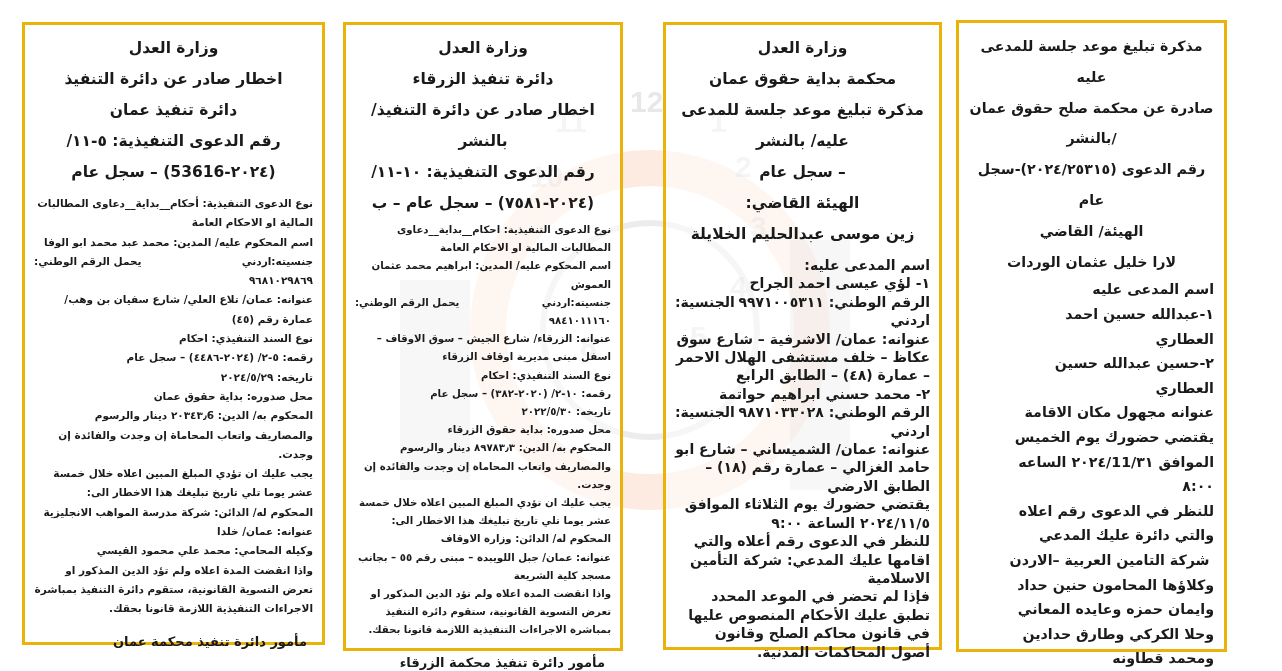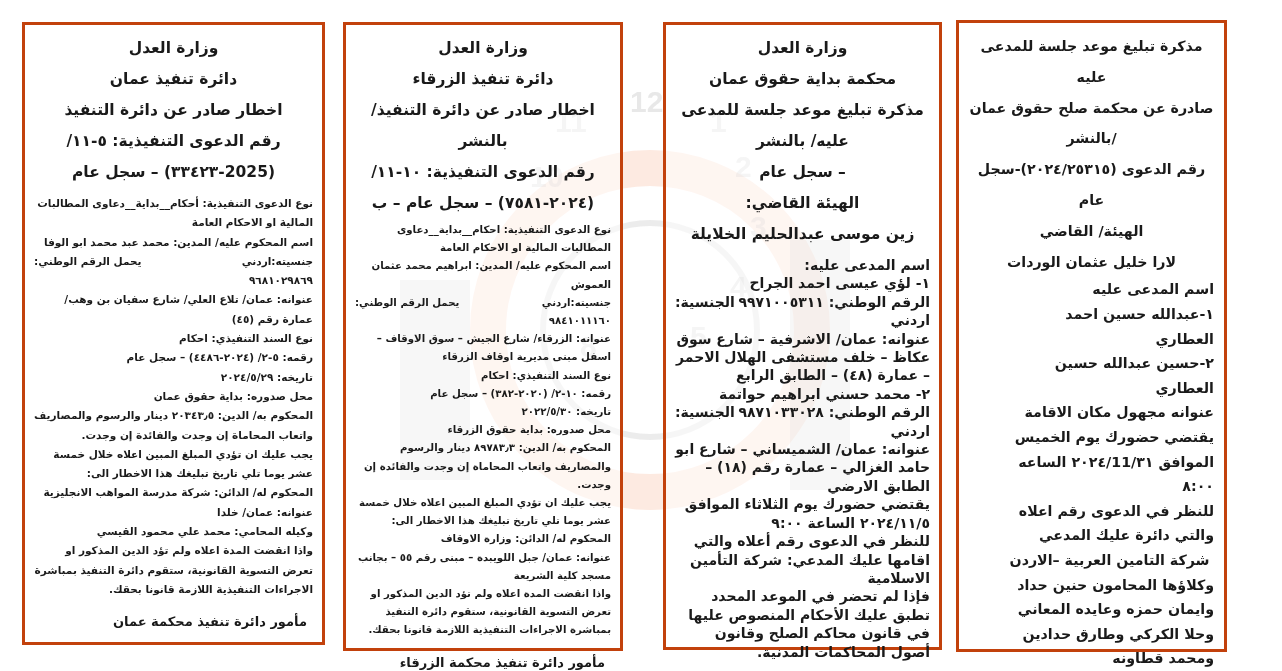--- a/index.html
+++ b/index.html
@@ -12,21 +12,21 @@
     .watermark { position: absolute; left: 430px; top: 130px; width: 420px; height: 560px; pointer-events: none; z-index: 0; }
     .wm-ring { position: absolute; left: 40px; top: 20px; width: 360px; height: 360px; border-radius: 50%;
       border: 36px solid rgba(244, 160, 120, 0.22); box-sizing: border-box; }
     .wm-ring2 { position: absolute; left: 110px; top: 90px; width: 220px; height: 220px; border-radius: 50%;
       border: 6px solid rgba(150, 150, 150, 0.18); box-sizing: border-box; }
     .wm-num { position: absolute; font-family: "Liberation Sans", sans-serif; font-weight: bold; font-size: 30px; color: rgba(150,150,150,0.22); }
     .wm-bar { position: absolute; background: rgba(150,150,150,0.16); }
 
     .notice {
       position: absolute; box-sizing: border-box;
-      border: 3px solid #c2410c;
+      border: 3px solid #eab308;
       background: rgba(255,255,255,0.55);
       direction: rtl; text-align: right;
       padding: 8px 9px 8px 9px;
       z-index: 1;
     }
     .h { text-align: center; font-weight: bold; font-family: "DejaVu Sans", sans-serif; }
     .hd { font-size: 15.5px; line-height: 31px; }
     .body-text { font-size: 10.5px; line-height: 19.3px; font-weight: bold; }
     .p4 { font-size: 14.2px; line-height: 30.8px; font-weight: bold; }
     .sign { font-size: 13px; font-weight: bold; margin-top: 12px; line-height: 22px; padding-right: 6px; }
@@ -47,38 +47,38 @@
   <span class="wm-num" style="left:320px;top:80px;">3</span>
   <span class="wm-num" style="left:300px;top:140px;">4</span>
   <span class="wm-num" style="left:260px;top:190px;">5</span>
   <span class="wm-num" style="left:150px;top:200px;">8</span>
   <div class="wm-bar" style="left:-30px;top:150px;width:70px;height:200px;"></div>
   <div class="wm-bar" style="left:360px;top:110px;width:60px;height:250px;"></div>
 </div>
 
 <div class="notice" style="left:22px;top:22px;width:303px;height:623px;">
   <div class="h hd">وزارة العدل</div>
+  <div class="h hd">اخطار صادر عن دائرة التنفيذ</div>
   <div class="h hd">دائرة تنفيذ عمان</div>
-  <div class="h hd">اخطار صادر عن دائرة التنفيذ</div>
   <div class="h hd">رقم الدعوى التنفيذية: ٥-١١/</div>
-  <div class="h hd">(2025-٣٣٤٢٣) – سجل عام</div>
+  <div class="h hd">(٢٠٢٤-53616) – سجل عام</div>
   <div class="body-text" style="margin-top:6px;">
     <div>نوع الدعوى التنفيذية: أحكام__بداية__دعاوى المطالبات المالية او الاحكام العامة</div>
     <div>اسم المحكوم عليه/ المدين: محمد عبد محمد ابو الوفا</div>
     <div class="row-split">
       <span>جنسيته:اردني</span>
       <span>يحمل الرقم الوطني:</span>
     </div>
     <div>٩٦٨١٠٢٩٨٦٩</div>
     <div>عنوانه: عمان/ تلاع العلي/ شارع سفيان بن وهب/ عمارة رقم (٤٥)</div>
     <div>نوع السند التنفيذي: احكام</div>
     <div>رقمه: ٥-٢/ (٢٠٢٤-٤٤٨٦) – سجل عام</div>
     <div>تاريخه: ٢٠٢٤/٥/٢٩</div>
     <div>محل صدوره: بداية حقوق عمان</div>
-    <div>المحكوم به/ الدين: ٢٠٣٤٣٫٥ دينار والرسوم والمصاريف واتعاب المحاماة إن وجدت والفائدة إن وجدت.</div>
+    <div>المحكوم به/ الدين: ٢٠٣٤٣٫6 دينار والرسوم والمصاريف واتعاب المحاماة إن وجدت والفائدة إن وجدت.</div>
     <div>يجب عليك ان تؤدي المبلغ المبين اعلاه خلال خمسة عشر يوما تلي تاريخ تبليغك هذا الاخطار الى:</div>
     <div>المحكوم له/ الدائن: شركة مدرسة المواهب الانجليزية</div>
     <div>عنوانه: عمان/ خلدا</div>
     <div>وكيله المحامي: محمد علي محمود القيسي</div>
     <div>واذا انقضت المدة اعلاه ولم تؤد الدين المذكور او تعرض التسوية القانونية، ستقوم دائرة التنفيذ بمباشرة الاجراءات التنفيذية اللازمة قانونا بحقك.</div>
   </div>
   <div class="sign">مأمور دائرة تنفيذ محكمة عمان</div>
 </div>
 
 <div class="notice" style="left:343px;top:22px;width:280px;height:629px;">

